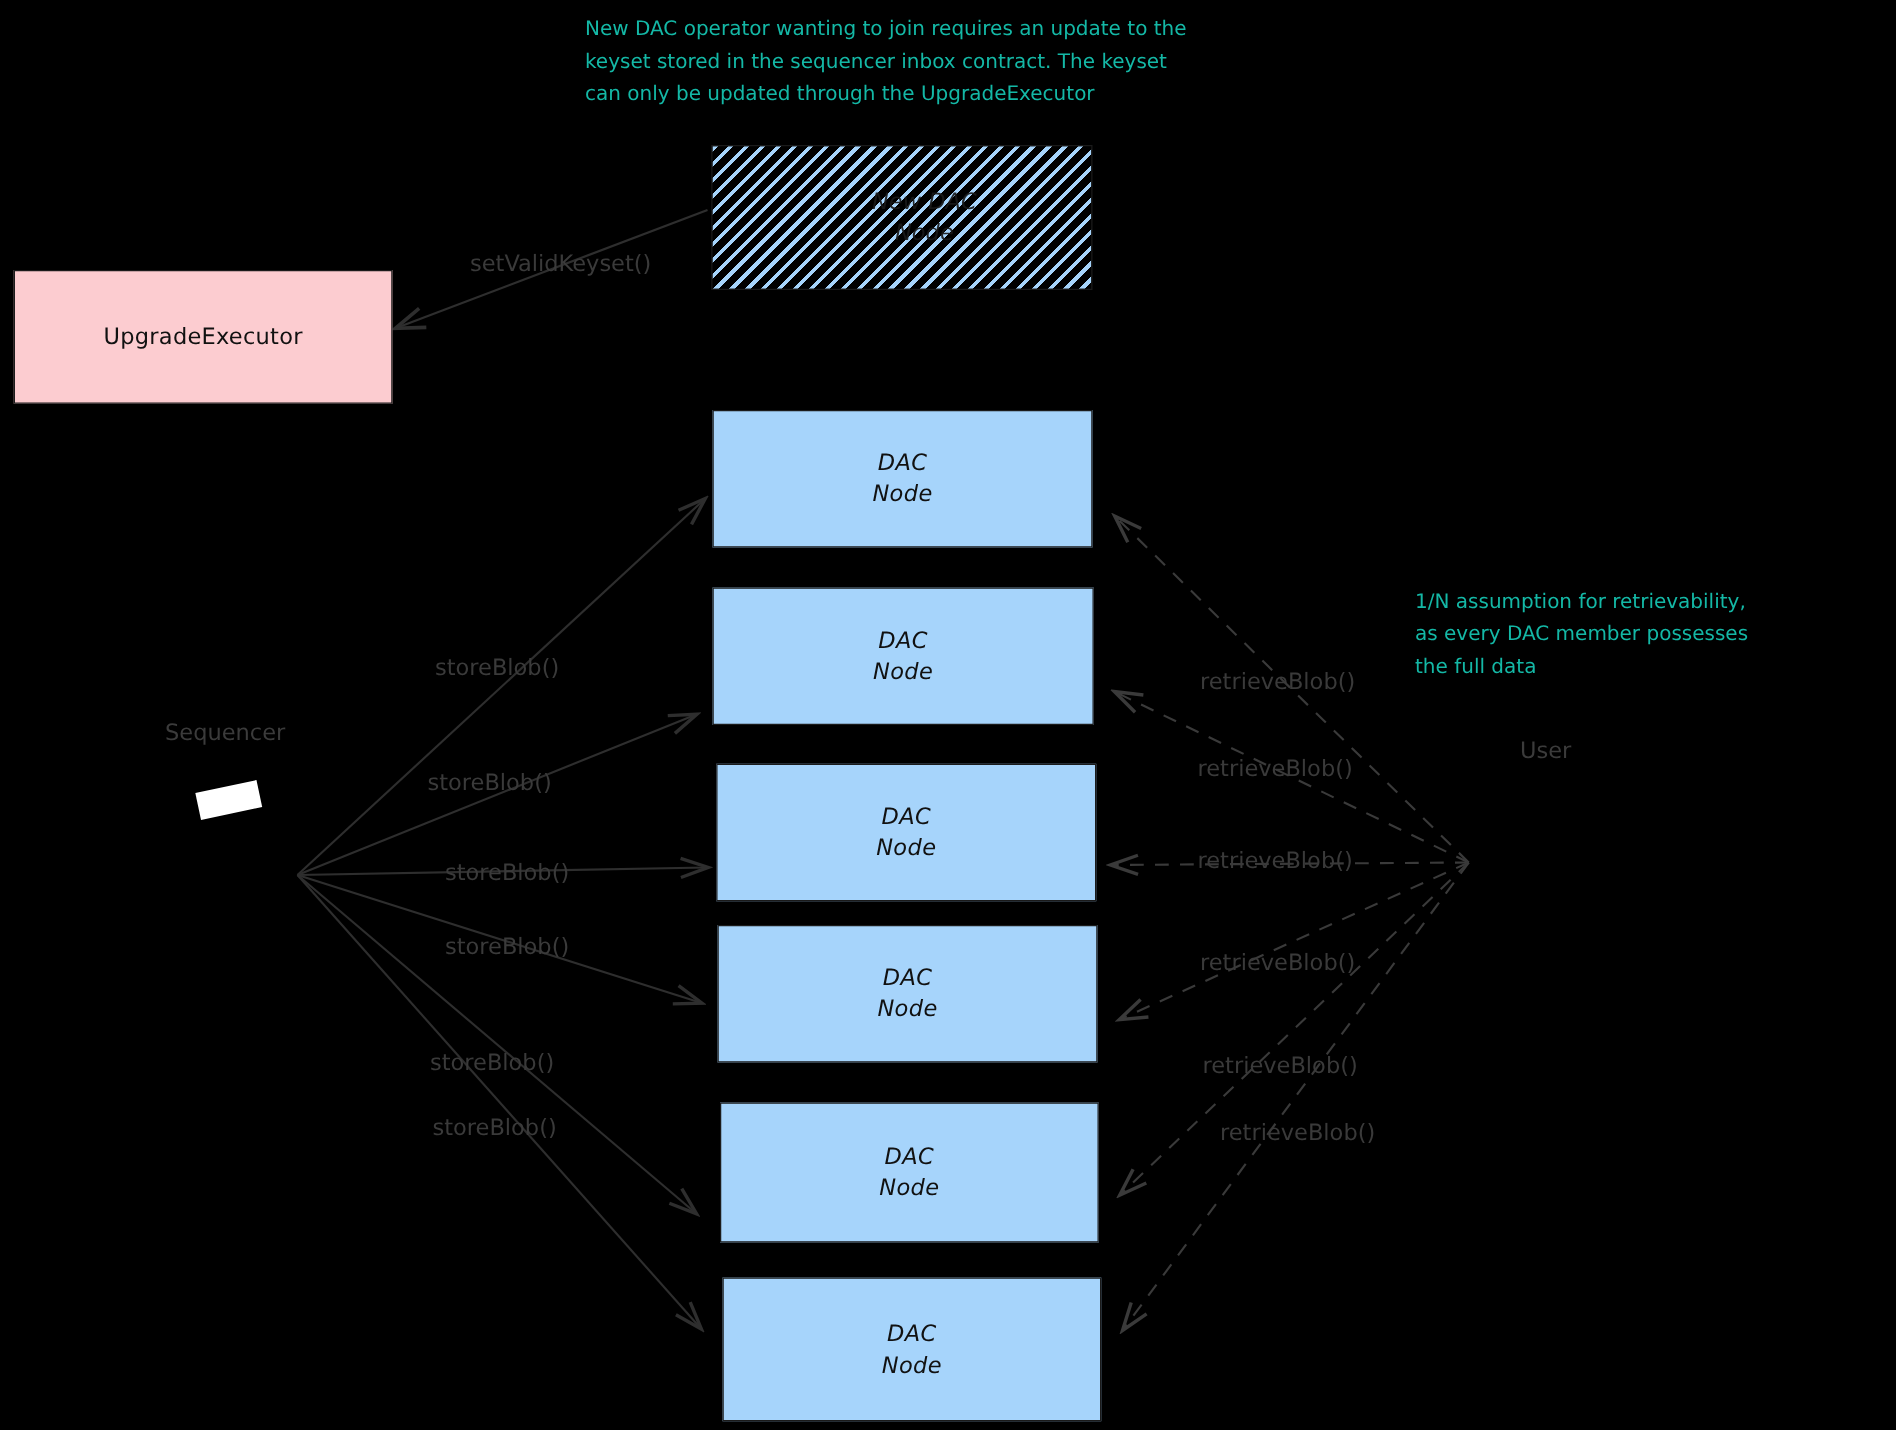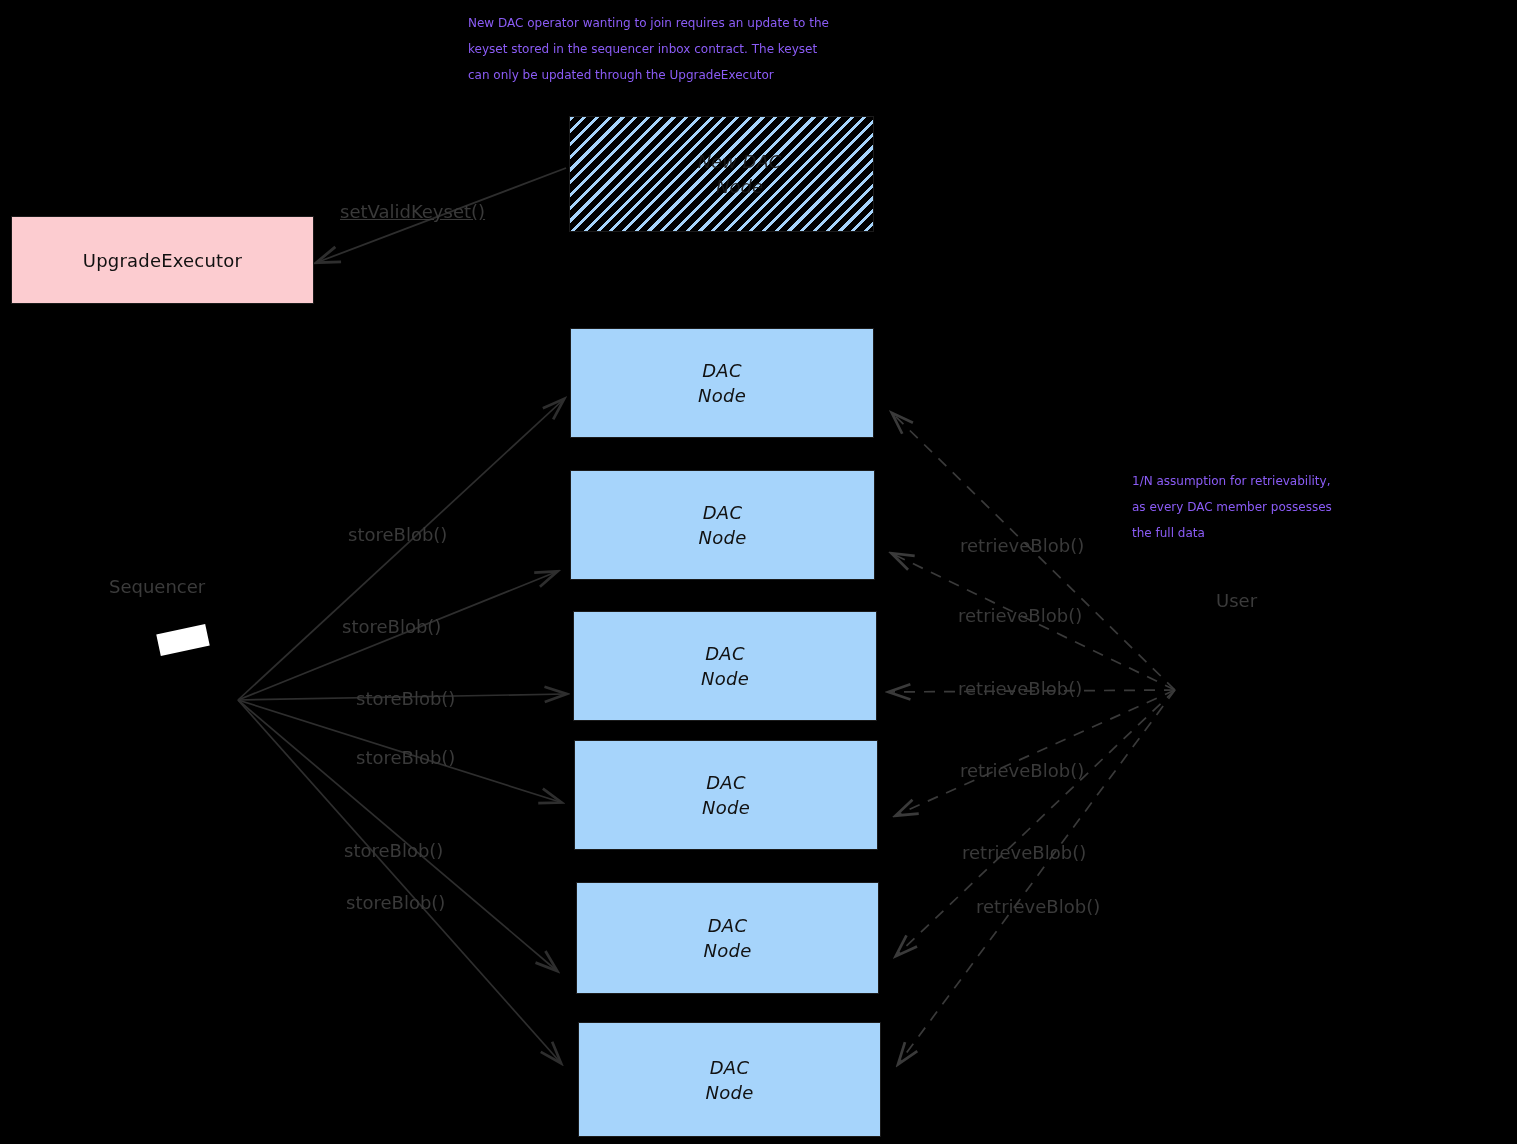--- a/index.html
+++ b/index.html
@@ -9,21 +9,21 @@
   .node-box{position:absolute;background:#a6d4fb;border:1.6px solid #1b1b1b;box-sizing:border-box;
             display:flex;flex-direction:column;align-items:center;justify-content:center;}
   .node-box span{color:#111;font-size:18px;line-height:25px;font-style:italic;letter-spacing:.3px;}
   .hatch-box{position:absolute;box-sizing:border-box;border:1.6px solid #1b1b1b;
              background:repeating-linear-gradient(135deg,#a6d4fb 0px,#a6d4fb 3px,#000 3px,#000 9px);
              display:flex;flex-direction:column;align-items:center;justify-content:center;}
   .hatch-box span{color:#1a1a1a;font-size:18px;line-height:25px;font-style:italic;opacity:.92;}
   .pink-box{position:absolute;background:#fcccd0;border:1.6px solid #1b1b1b;box-sizing:border-box;
             display:flex;align-items:center;justify-content:center;}
   .pink-box span{color:#111;font-size:18px;letter-spacing:.2px;}
-  .note{position:absolute;color:#8b5cf6;font-size:12px;line-height:26px;white-space:pre-line;}
+  .note{position:absolute;color:#14b8a6;font-size:16px;line-height:26px;white-space:pre-line;}
   .edge-label{position:absolute;color:#3a3a3a;font-size:18px;white-space:nowrap;}
   .seq-label{position:absolute;color:#3b3b3b;font-size:18px;}
   .seq-icon{position:absolute;background:#fff;transform:rotate(-12deg);}
 </style>
 </head>
 <body>
 
 <div id="stage">
 
   <svg class="layer" viewBox="0 0 1517 1144">
@@ -61,31 +61,31 @@
 
   <div class="note" style="left:468px;top:10px;width:640px;">New DAC operator wanting to join requires an update to the
 keyset stored in the sequencer inbox contract. The keyset
 can only be updated through the UpgradeExecutor</div>
 
   <div class="note" style="left:1132px;top:468px;width:330px;">1/N assumption for retrievability,
 as every DAC member possesses
 the full data</div>
 
 
-  <div class="seq-label" style="left:109px;top:576px;">Sequencer</div>
+  <div class="seq-label" style="left:132px;top:576px;">Sequencer</div>
   <div class="seq-icon" style="left:158px;top:629px;width:50px;height:22px;"></div>
 
   <div class="seq-label" style="left:1216px;top:590px;">User</div>
 
   <div class="hatch-box" style="left:569px;top:116px;width:305px;height:116px;padding-left:36px;">
     <span>New DAC</span>
     <span>Node</span>
   </div>
 
-  <div class="pink-box" style="left:11px;top:216px;width:303px;height:88px;">
+  <div class="pink-box" style="left:11px;top:216px;width:303px;height:107px;">
     <span>UpgradeExecutor</span>
   </div>
 
   <div class="node-box" style="left:570px;top:328px;width:304px;height:110px;">
     <span>DAC</span>
     <span>Node</span>
   </div>
 
   <div class="node-box" style="left:570px;top:470px;width:305px;height:110px;">
     <span>DAC</span>
@@ -105,21 +105,21 @@
   <div class="node-box" style="left:576px;top:882px;width:303px;height:112px;">
     <span>DAC</span>
     <span>Node</span>
   </div>
 
   <div class="node-box" style="left:578px;top:1022px;width:303px;height:115px;">
     <span>DAC</span>
     <span>Node</span>
   </div>
 
-  <div class="edge-label" style="left:340px;top:201px;text-decoration:underline;">setValidKeyset()</div>
+  <div class="edge-label" style="left:376px;top:201px;">setValidKeyset()</div>
 
   <div class="edge-label" style="left:348px;top:524px;">storeBlob()</div>
   <div class="edge-label" style="left:342px;top:616px;">storeBlob()</div>
   <div class="edge-label" style="left:356px;top:688px;">storeBlob()</div>
   <div class="edge-label" style="left:356px;top:747px;">storeBlob()</div>
   <div class="edge-label" style="left:344px;top:840px;">storeBlob()</div>
   <div class="edge-label" style="left:346px;top:892px;">storeBlob()</div>
 
   <div class="edge-label" style="left:960px;top:535px;">retrieveBlob()</div>
   <div class="edge-label" style="left:958px;top:605px;">retrieveBlob()</div>

